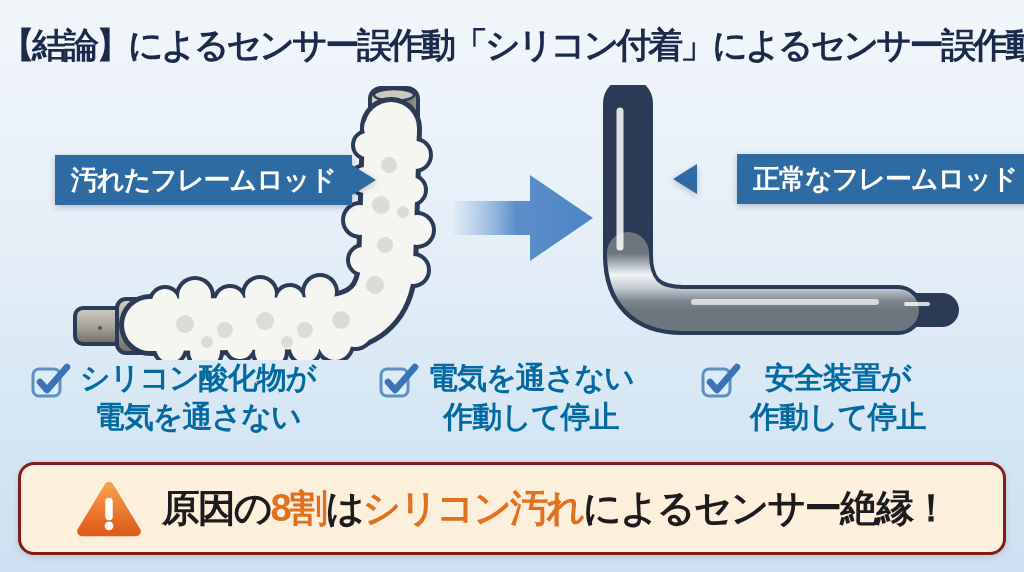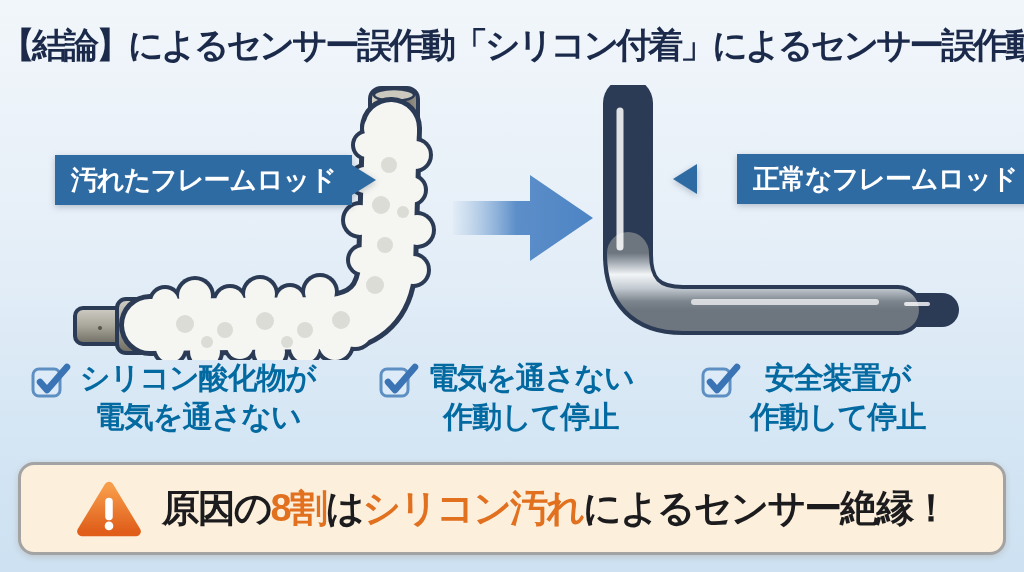--- a/index.html
+++ b/index.html
@@ -51,21 +51,21 @@
   .check-3 { left:700px; }
   .check-item svg { flex:0 0 auto; margin-top:2px; }
   .check-text {
     font-size:30px; font-weight:800; letter-spacing:-1px;
     line-height:39px; color:#0369a1; text-align:center; white-space:nowrap;
   }
 
   
   .banner {
     position:absolute; left:18px; top:462px; width:988px; height:93px;
-    background:#fcefdc; border:3px solid #a3a3a3; border-radius:16px;
+    background:#fcefdc; border:3px solid #7f1d1d; border-radius:16px;
     display:flex; align-items:center; justify-content:center; gap:20px;
     box-shadow:0 2px 6px rgba(120,70,20,.18);
   }
   .banner-text {
     font-size:38px; font-weight:900; letter-spacing:-2px; white-space:nowrap;
   }
   .banner-text .plain  { color:#1c1c1e; }
   .banner-text .accent { color:#e1701f; }
 </style>
 </head>

